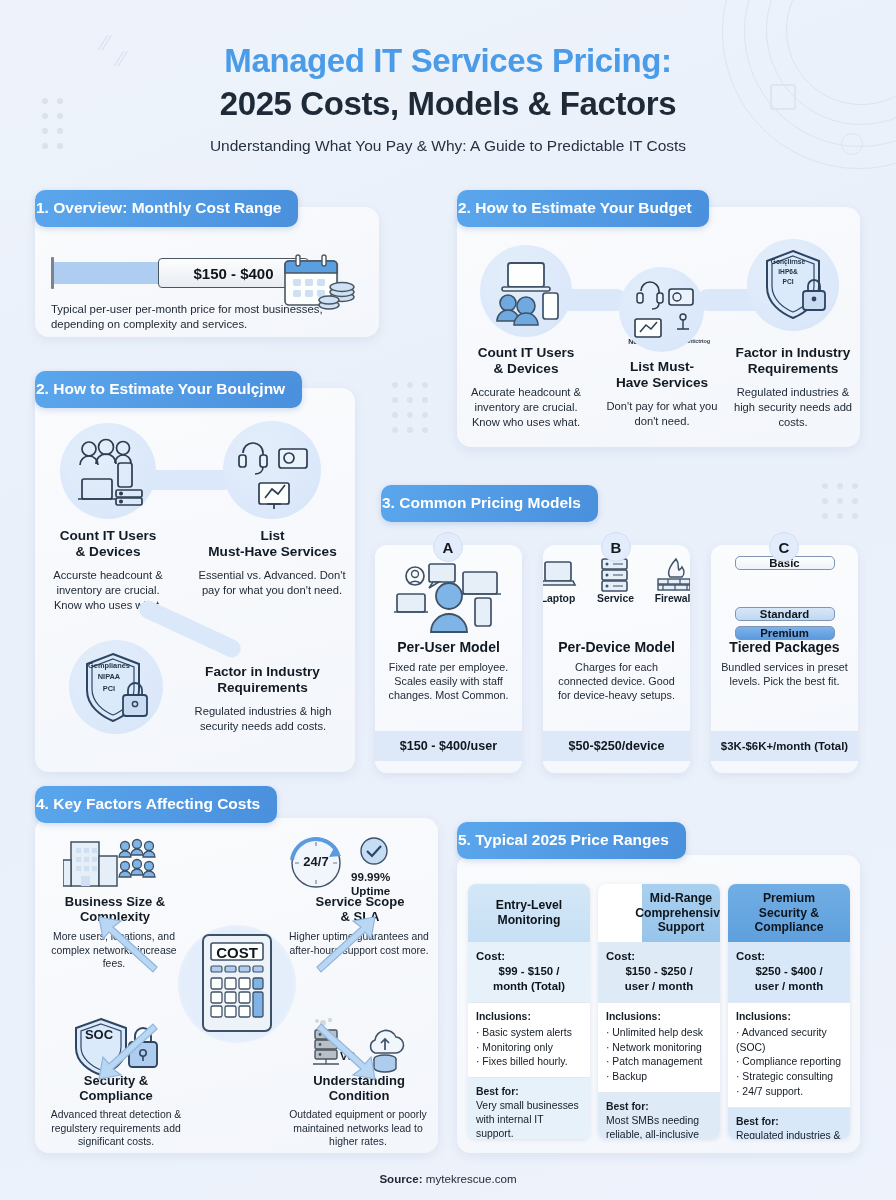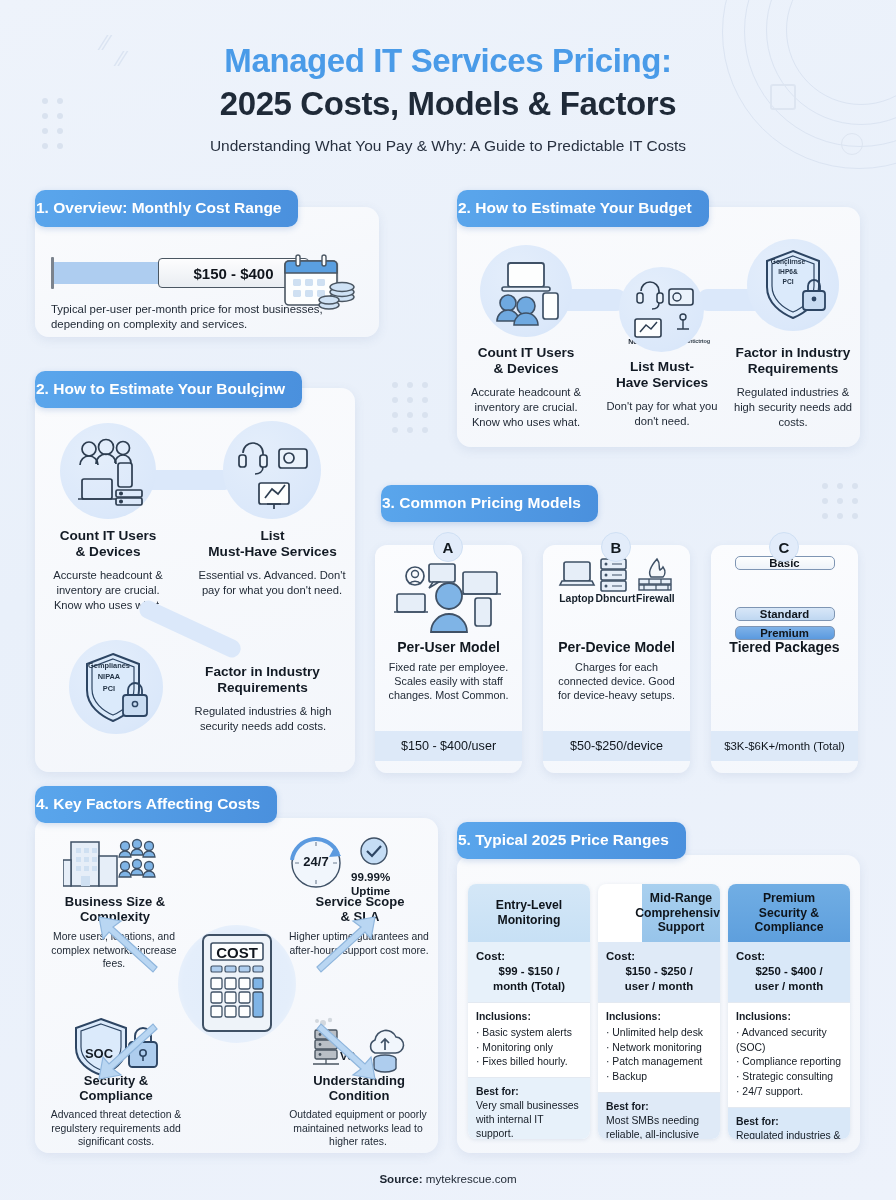--- a/index.html
+++ b/index.html
@@ -104,21 +104,21 @@
     display: flex; align-items: center; justify-content: center;
     font-size: 15px; font-weight: bold; color: #12191f;
   }
   #letter-a { left: 433px; }  #letter-b { left: 601px; }  #letter-c { left: 769px; }
   .model-icons { height: 92px; display: flex; align-items: center; justify-content: center; gap: 6px; padding-top: 12px; }
   .model-name { text-align: center; font-size: 14px; font-weight: bold; margin-top: 2px; color: #111820; }
   .model-desc { text-align: center; font-size: 10.8px; line-height: 1.3; padding: 5px 9px 0; color: #222b37; }
   .model-price {
     position: absolute; bottom: 12px; left: 0; right: 0; height: 30px;
     background: #dde9f8; display: flex; align-items: center; justify-content: center;
-    font-size: 12.6px; font-weight: normal; color: #10161d;
+    font-size: 12.6px; font-weight: bold; color: #10161d;
   }
   .dev-label { font-size: 10.4px; font-weight: bold; text-align: center; color: #16202b; }
   .tier-pill {
     margin: 0 auto 5px; width: 100px; height: 20px; border-radius: 5px;
     border: 1.3px solid #7e95b3; display: flex; align-items: center; justify-content: center;
     font-size: 11.4px; font-weight: bold; color: #10161d;
   }
   .tier-basic    { background: linear-gradient(180deg,#fdfefe,#eef3f9); }
   .tier-standard { background: linear-gradient(180deg,#d8e7f8,#bfd7f1); margin-top: 32px; }
   .tier-premium  { background: linear-gradient(180deg,#7fb2e8,#5b9adf); }
@@ -415,39 +415,39 @@
       <path d="M38 72a18 18 0 0136 0z" fill="#7fb4e6" stroke="#3f5166" stroke-width="1.8"></path>
     </svg>
   </div>
   <div class="model-name">Per-User Model</div>
   <div class="model-desc">Fixed rate per employee. Scales easily with staff changes. Most Common.</div>
   <div class="model-price">$150 - $400/user</div>
 </div>
 
 <div class="model-letter" id="letter-b">B</div>
 <div class="model-card" id="model-b">
-  <div class="model-icons" style="align-items:flex-start;gap:0;">
+  <div class="model-icons" style="align-items:flex-start;gap:20px;">
     <div>
       <svg width="38" height="36" viewBox="0 0 38 36">
         <rect x="6" y="5" width="26" height="19" rx="2" fill="#e6eef8" stroke="#3f5166" stroke-width="1.7"></rect>
         <path d="M2 28h34l-2-4H4z" fill="#e6eef8" stroke="#3f5166" stroke-width="1.6"></path>
       </svg>
       <div class="dev-label">Laptop</div>
     </div>
     <div>
       <svg width="34" height="36" viewBox="0 0 34 36">
         <rect x="5" y="2" width="25" height="10" rx="1.8" fill="#e6eef8" stroke="#3f5166" stroke-width="1.6"></rect>
         <rect x="5" y="13" width="25" height="10" rx="1.8" fill="#e6eef8" stroke="#3f5166" stroke-width="1.6"></rect>
         <rect x="5" y="24" width="25" height="10" rx="1.8" fill="#e6eef8" stroke="#3f5166" stroke-width="1.6"></rect>
         <circle cx="10" cy="7" r="1.5" fill="#3f5166"></circle>
           <circle cx="10" cy="18" r="1.5" fill="#3f5166"></circle>
         <circle cx="10" cy="29" r="1.5" fill="#3f5166"></circle>
         <path d="M16 7h10M16 18h10M16 29h10" stroke="#3f5166" stroke-width="1.2"></path>
       </svg>
-      <div class="dev-label">Dbncurt</div>
+      <div class="dev-label">Service</div>
     </div>
     <div>
       <svg width="40" height="36" viewBox="0 0 40 36">
         <path d="M22 2c4 5 1 8 3 11 2-1 3-3 3-3 3 4 2 8 0 10H16c-3-4-1-10 6-18z" fill="#f5f7fa" stroke="#3f5166" stroke-width="1.5"></path>
         <g fill="#e6eef8" stroke="#3f5166" stroke-width="1.4">
           <rect x="4" y="22" width="32" height="5"></rect>
             <rect x="4" y="28" width="32" height="5"></rect>
         </g>
         <path d="M14 22v5M26 22v5M9 28v5M21 28v5M33 28v5" stroke="#3f5166" stroke-width="1.2"></path>
       </svg>
@@ -460,20 +460,21 @@
 </div>
 
 <div class="model-letter" id="letter-c">C</div>
 <div class="model-card" id="model-c">
   <div class="model-icons" style="flex-direction:column;gap:0;padding-top:18px;">
     <div class="tier-pill tier-basic">Basic</div>
     <div class="tier-pill tier-standard">Standard</div>
     <div class="tier-pill tier-premium">Premium</div>
   </div>
   <div class="model-name">Tiered Packages</div>
+  <div class="model-desc">Bundled services in preset levels. Pick the best fit.</div>
   <div class="model-price" style="font-size:11.4px;">$3K-$6K+/month (Total)</div>
 </div>
 
 <div class="badge" id="badge4">4. Key Factors Affecting Costs</div>
 <div class="card" id="card4">
 
   <svg class="arrow" style="left:56px;top:95px;" width="70" height="60" viewBox="0 0 70 60">
     <path d="M66 54 L22 14 L30 8 L8 4 L12 26 L18 19 L62 59z" fill="#b9d6f2" stroke="#8fb6dd" stroke-width="1.2"></path>
   </svg>
   <svg class="arrow" style="left:278px;top:95px;" width="70" height="60" viewBox="0 0 70 60">
@@ -554,21 +555,21 @@
   <div style="position:absolute;left:36px;top:198px;">
     <svg width="96" height="60" viewBox="0 0 96 60">
       <path d="M30 3 L55 12 V32c0 14-13 23-25 27C18 55 5 46 5 32V12z" fill="#dbeafb" stroke="#2d4563" stroke-width="2"></path>
       <path d="M30 8 L50 15 V31c0 11-10 19-20 23-10-4-20-12-20-23V15z" fill="none" stroke="#2d4563" stroke-width="1.2"></path>
       <rect x="58" y="26" width="28" height="25" rx="3.5" fill="#aecdee" stroke="#2d4563" stroke-width="1.9"></rect>
       <path d="M64 26v-6a8 8 0 0116 0v6" fill="none" stroke="#2d4563" stroke-width="1.9"></path>
       <circle cx="72" cy="37" r="3.2" fill="none" stroke="#2d4563" stroke-width="1.6"></circle>
       <path d="M72 40v5" stroke="#2d4563" stroke-width="1.6"></path>
     </svg>
   </div>
-  <div style="position:absolute;left:38px;top:228px;width:52px;text-align:center;font-size:13px;font-weight:bold;color:#121a24;">SOC</div>
+  <div style="position:absolute;left:38px;top:209px;width:52px;text-align:center;font-size:13px;font-weight:bold;color:#121a24;">SOC</div>
   <div class="factor-title" style="left:6px;top:255px;width:150px;">
     <span>Security &amp;</span><br><span>Compliance</span>
   </div>
   <div class="factor-desc" style="left:2px;top:290px;width:158px;">Advanced threat detection &amp; regulstery requirements add significant costs.</div>
 
   <div style="position:absolute;left:270px;top:196px;">
     <svg width="104" height="60" viewBox="0 0 104 60">
       <g fill="#b9bfc6" stroke="#4a5662" stroke-width="1.4">
         <rect x="10" y="16" width="22" height="9" rx="1.4"></rect>
           <rect x="10" y="26" width="22" height="9" rx="1.4"></rect>

